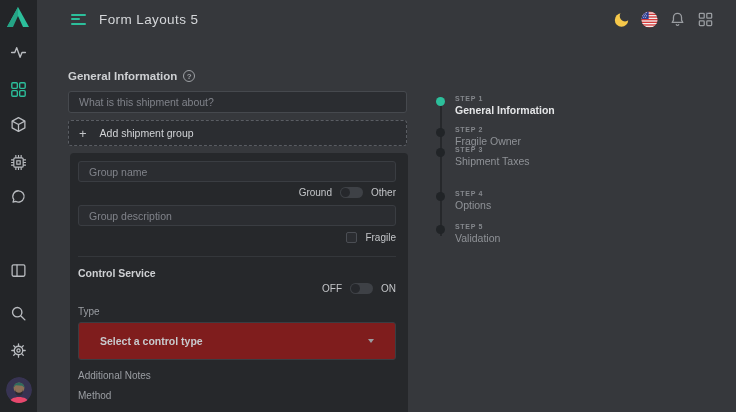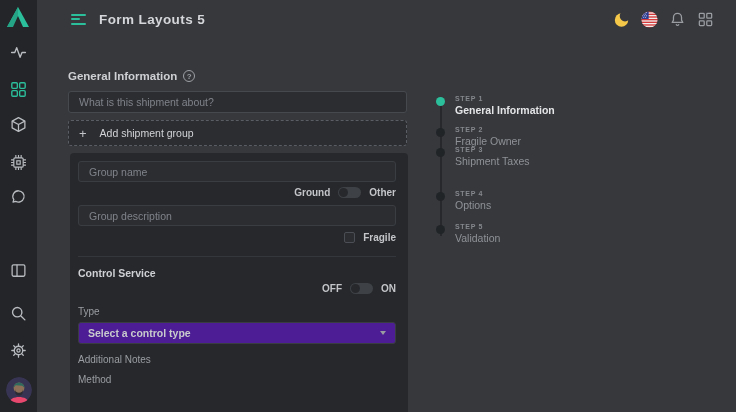--- a/index.html
+++ b/index.html
@@ -15,21 +15,21 @@
   .logo { position:absolute; left:7px; top:7px; width:22px; height:20px; cursor:pointer; }
   .side-icon { position:absolute; left:10px; width:17px; height:17px; color:#b9bcc0; cursor:pointer; }
   .side-icon svg { width:100%; height:100%; display:block; }
   .side-icon.active { color:#2cbf9b; }
   .avatar { position:absolute; left:6px; top:377px; width:26px; height:26px; border-radius:50%; overflow:hidden; cursor:pointer; }
   
   .header { position:absolute; left:37px; top:0; width:699px; height:38px; display:flex; align-items:center; padding:0 22px 0 34px; }
   .hamburger { width:15px; display:flex; flex-direction:column; gap:2.5px; cursor:pointer; }
   .hamburger i { display:block; height:2px; border-radius:1px; background:#2cbf9b; }
   .hamburger i:nth-child(1){ width:15px; } .hamburger i:nth-child(2){ width:9px; } .hamburger i:nth-child(3){ width:15px; }
-  .page-title { margin-left:13px; font-size:13.5px; font-weight:bold; letter-spacing:.4px; color:#d5d7da; }
+  .page-title { margin-left:13px; font-size:13.5px; font-weight:normal; letter-spacing:.4px; color:#d5d7da; }
   .header-icons { margin-left:auto; display:flex; align-items:center; gap:11px; }
   .hicon { width:17px; height:17px; cursor:pointer; color:#9a9da1; }
   .hicon svg { width:100%; height:100%; display:block; }
   
   .section-heading { position:absolute; left:68px; top:70px; display:flex; align-items:center; gap:6px;
     font-size:11.5px; font-weight:bold; color:#ced0d3; }
   .help-badge { width:12px; height:12px; border:1px solid #9da0a4; border-radius:50%;
     font-size:8px; font-weight:bold; color:#9da0a4; display:flex; align-items:center; justify-content:center; }
   .text-input { background:#2b2d31; border:1px solid #46494e; border-radius:3px;
     color:#c8cacd; font-size:10.5px; padding:0 10px; outline:none; font-family:inherit; }
@@ -37,31 +37,31 @@
   #shipment-input { position:absolute; left:68px; top:91px; width:339px; height:22px; }
   .add-group { position:absolute; left:68px; top:120px; width:339px; height:26px;
     background:#2b2d31; border:1px dashed #5a5d63; border-radius:3px;
     display:flex; align-items:center; gap:13px; padding:0 10px; cursor:pointer; color:#d2d4d7; }
   .add-group .plus { font-size:13px; color:#c2c4c7; }
   .add-group .lbl { font-size:10.5px; }
   
   .card { position:absolute; left:70px; top:153px; width:338px; height:270px;
     background:#26282b; border-radius:4px; padding:8px 12px 0 8px; }
   .card .text-input { width:100%; height:21px; border-color:#3a3d42; display:block; }
-  .row-right { display:flex; justify-content:flex-end; align-items:center; gap:8px;font-weight:bold; }
+  .row-right { display:flex; justify-content:flex-end; align-items:center; gap:8px; }
   .mini-label { font-size:10px; color:#c3c5c8; }
   .toggle { width:23px; height:11px; background:#3e4146; border-radius:6px; position:relative; cursor:pointer; }
   .toggle::after { content:''; position:absolute; left:1px; top:1px; width:9px; height:9px;
     border-radius:50%; background:#26282c; }
   .checkbox { width:11px; height:11px; background:#2b2d31; border:1px solid #4b4e54; border-radius:2px; cursor:pointer; }
   .divider { height:1px; background:#34373b; margin-top:13px; }
   .card-subtitle { margin-top:10px; font-size:10.5px; font-weight:bold; color:#ced0d3; }
   .field-label { font-size:10px; color:#9b9ea3; }
-  .select { width:100%; height:22px; background:#4c1d95; border:1px solid #3a3d42; border-radius:3px;
-    display:flex; align-items:center; justify-content:space-between; padding:0 9px; cursor:pointer; }
+  .select { width:100%; height:38px; background:#7f1d1d; border:1px solid #3a3d42; border-radius:3px;
+    display:flex; align-items:center; justify-content:space-between; padding:0 21px; cursor:pointer; }
   .select .val { font-size:10.5px; font-weight:bold; color:#c8cacd; }
   .caret { width:0; height:0; border-left:3.5px solid transparent; border-right:3.5px solid transparent;
     border-top:4px solid #9a9da1; }
   .mt5{margin-top:5px;} .mt6{margin-top:6px;} .mt7{margin-top:7px;} .mt9{margin-top:9px;}
   .mt10{margin-top:10px;} .mt12{margin-top:12px;} .mt4{margin-top:4px;}
   
   .stepper { position:absolute; left:436px; top:95px; width:190px; height:170px; }
   .step-line { position:absolute; left:4px; top:8px; width:1.5px; height:133px; background:#26282b; }
   .step { position:absolute; left:0; padding-left:19px; cursor:pointer; }
   .step .dot { position:absolute; left:0; top:2px; width:9px; height:9px; border-radius:50%; background:#212427; }

